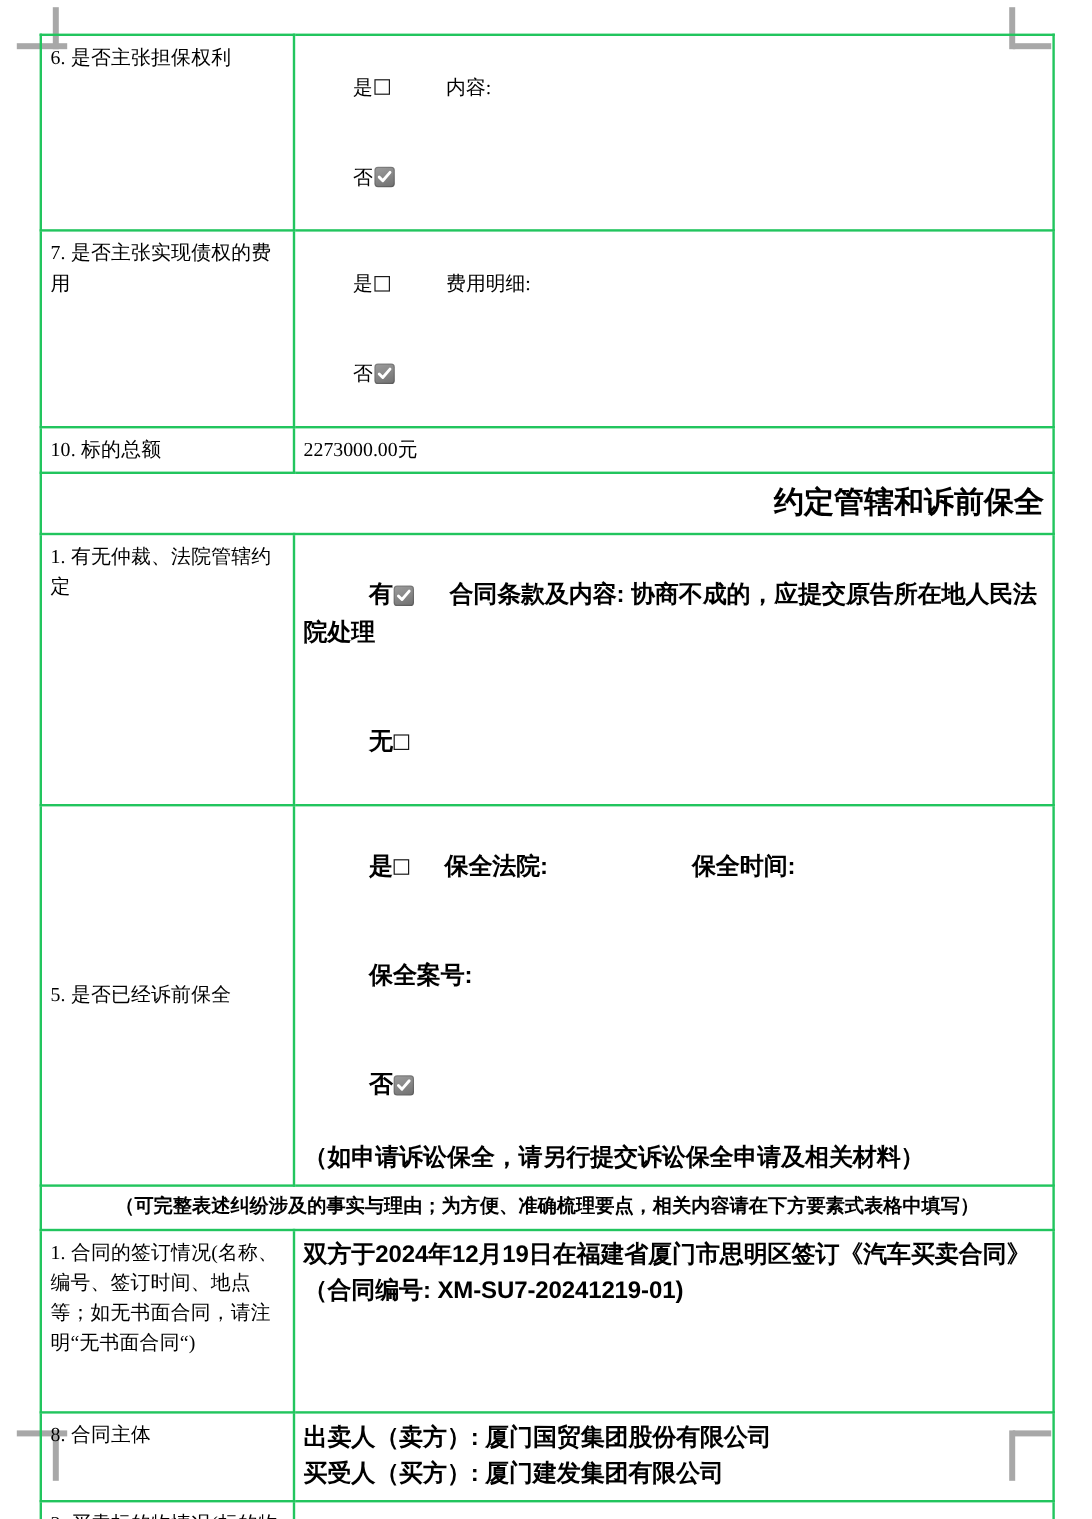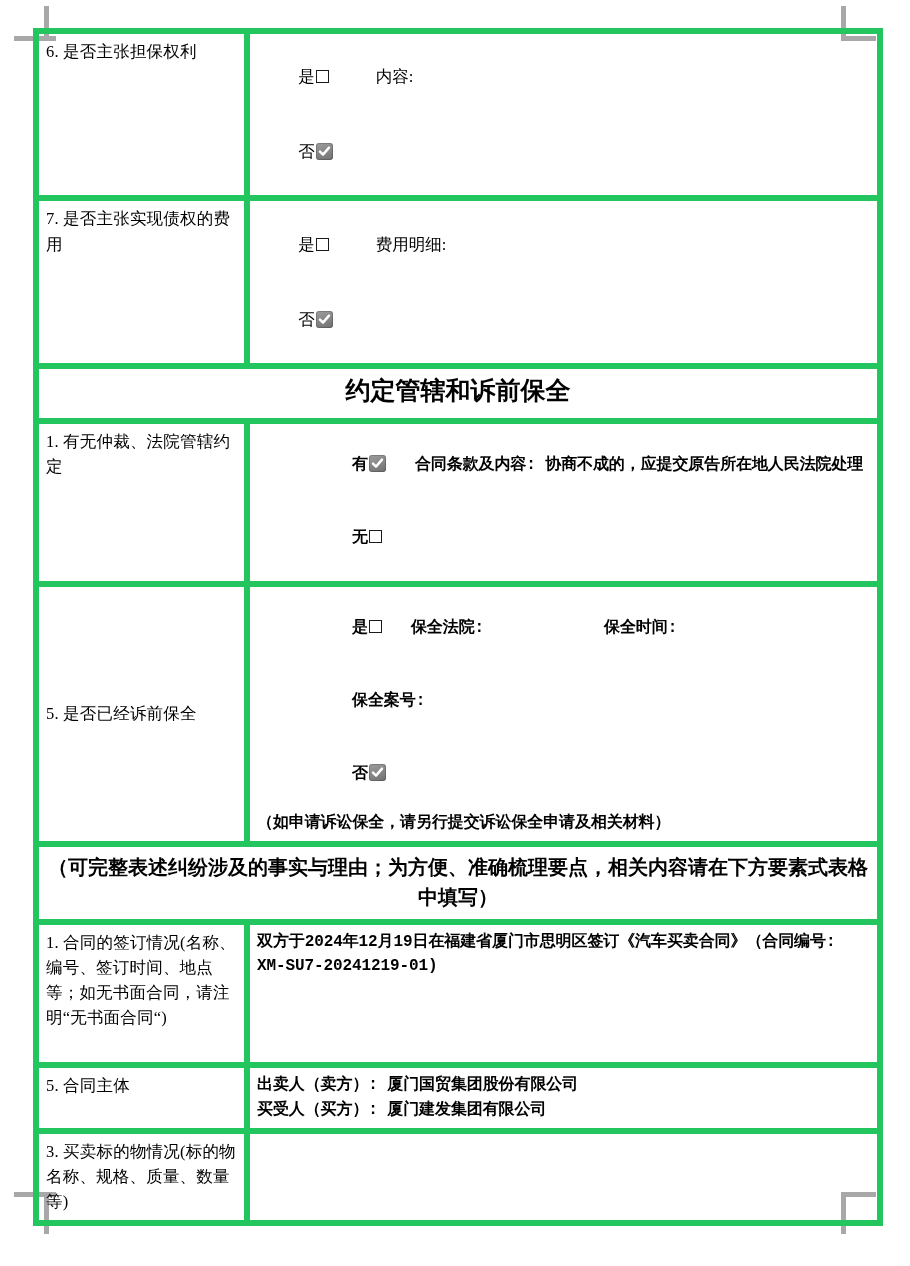--- a/index.html
+++ b/index.html
@@ -49,21 +49,21 @@
     top: 28px;
     width: 844px;
   }
 
   table.form {
     border-collapse: collapse;
     table-layout: fixed;
     width: 844px;
   }
   table.form td {
-    border: 6px solid #22c55e;
+    border: 2px solid #22c55e;
     vertical-align: top;
     padding: 5px 7px 6px 7px;
     line-height: 1.52;
   }
 
   col.c-label { width: 211px; }
   col.c-value { width: 633px; }
 
   
   td.label {
@@ -71,41 +71,41 @@
     font-size: 16.5px;
     letter-spacing: 0.2px;
   }
   
   td.value {
     font-family: "Liberation Serif", "DejaVu Serif", serif;
     font-size: 16.5px;
   }
   
   td.value-bold {
-    font-family: Liberation Mono, monospace;
-    font-size: 16px;
+    font-family: Liberation Sans, sans-serif;
+    font-size: 20px;
     font-weight: 700;
     letter-spacing: -0.1px;
   }
 
   
   td.section {
-    text-align: center;
-    font-family: Liberation Mono, monospace;
+    text-align: right;
+    font-family: Liberation Sans, sans-serif;
     font-weight: 700;
     padding: 11px 6px 13px 6px;
   }
   td.section.big { font-size: 25px; }
   td.section.big2 { font-size: 27px; }
 
   td.note {
     text-align: center;
     font-family: "Liberation Sans", "DejaVu Sans", sans-serif;
     font-weight: 700;
-    font-size: 20px;
+    font-size: 16px;
     padding: 9px 6px 10px 6px;
   }
 
   .line { display: block; white-space: pre-wrap; }
   .gap-lg { display: inline-block; width: 46px; }
   .gap-md { display: inline-block; width: 28px; }
   .gap-sm { display: inline-block; width: 14px; }
   .gap-xxl { display: inline-block; width: 120px; }
 
   
@@ -187,20 +187,24 @@
         <span class="line">
           <span>否</span><span class="cbx"><svg width="15" height="15" viewBox="0 0 15 15">
                   <path d="M3 7.6 L6 10.6 L12 3.6" stroke="#ffffff" stroke-width="2.4" fill="none" stroke-linecap="round" stroke-linejoin="round"></path>
                 </svg></span>
         </span>
       </td>
     </tr>
 
 
 
+    <tr>
+      <td class="label">10. 标的总额</td>
+      <td class="value">2273000.00元</td>
+    </tr>
 
     <tr>
       <td class="section big" colspan="2">约定管辖和诉前保全</td>
     </tr>
 
     <tr>
       <td class="label">1. 有无仲裁、法院管辖约定</td>
       <td class="value-bold">
         <span class="line">
           <span>有</span><span class="cbx"><svg width="15" height="15" viewBox="0 0 15 15">
@@ -240,21 +244,21 @@
 
     <tr>
       <td class="label">1. 合同的签订情况(名称、编号、签订时间、地点等；如无书面合同，请注明“无书面合同“)</td>
       <td class="value-bold">
         <span class="line">双方于2024年12月19日在福建省厦门市思明区签订《汽车买卖合同》（合同编号: XM-SU7-20241219-01)</span>
         <span class="sp" style="height:78px;"></span>
       </td>
     </tr>
 
     <tr>
-      <td class="label">5. 合同主体</td>
+      <td class="label">8. 合同主体</td>
       <td class="value-bold">
         <span class="line">出卖人（卖方）: 厦门国贸集团股份有限公司</span>
         <span class="line">买受人（买方）: 厦门建发集团有限公司</span>
       </td>
     </tr>
 
     <tr>
       <td class="label">3. 买卖标的物情况(标的物名称、规格、质量、数量等)</td>
       <td class="value-bold">
         

